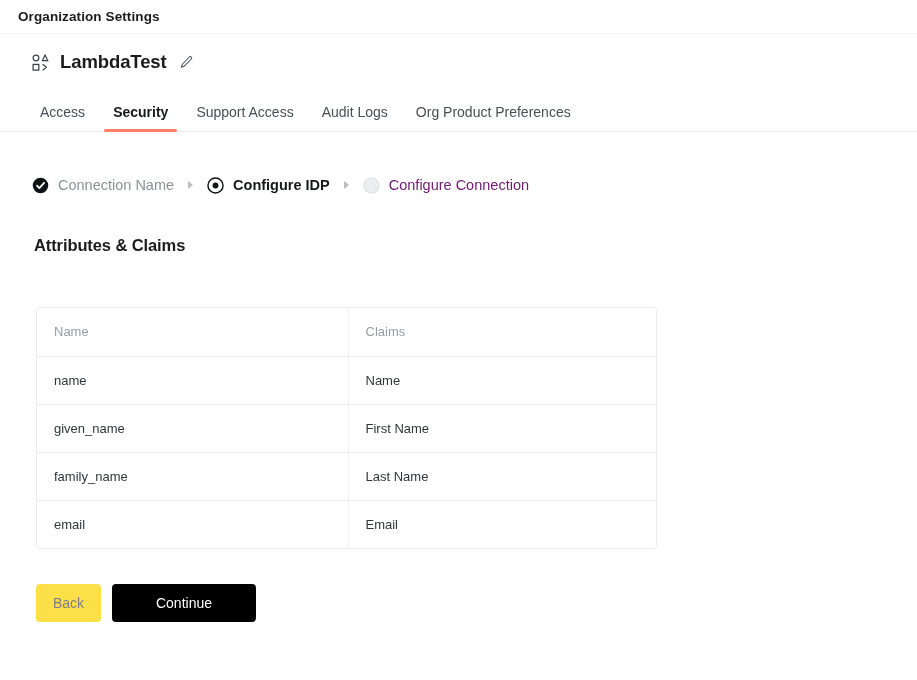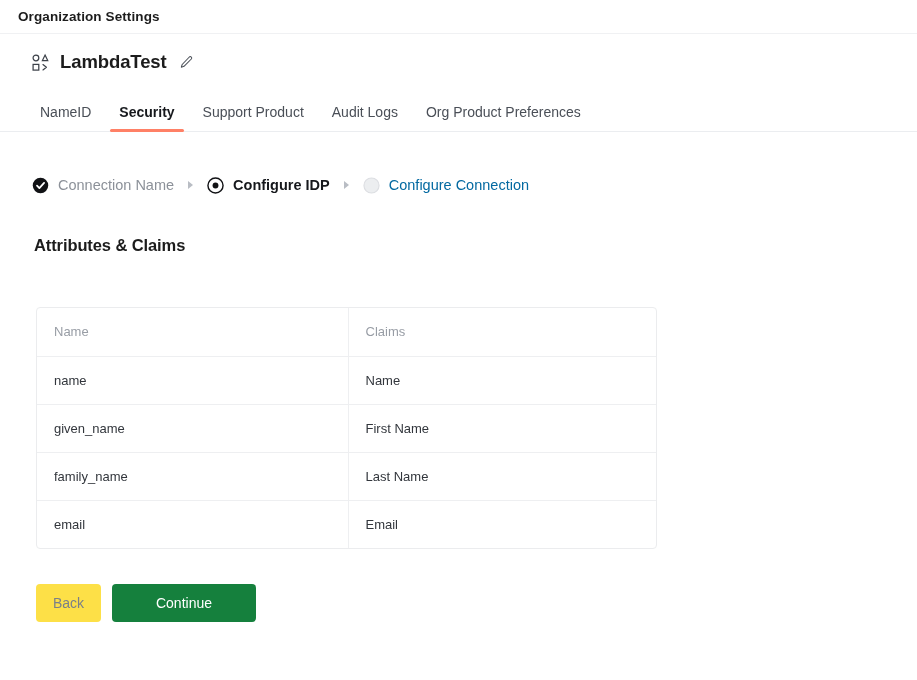--- a/index.html
+++ b/index.html
@@ -91,21 +91,21 @@
   }
   .step { display: flex; align-items: flex-start; cursor: pointer; }
   .step-ico { width: 17px; height: 17px; display: block; flex: none; }
   .step-label {
     font-size: 14.5px;
     margin-left: 9px;
     white-space: nowrap;
   }
   .step.done .step-label    { color: #8c9199; }
   .step.active .step-label  { color: #16181c; font-weight: bold; }
-  .step.todo .step-label    { color: #0369a1; }
+  .step.todo .step-label    { color: #701a75; }
   .step-sep {
     width: 0; height: 0;
     border-left: 5px solid #b9bdc4;
     border-top: 4px solid transparent;
     border-bottom: 4px solid transparent;
     margin: 0 14px;
     flex: none;
   }
 
   
@@ -157,21 +157,21 @@
     border-radius: 4px;
     cursor: pointer;
     height: 38px;
   }
   .btn-back {
     background: #fde047;
     color: #7b8088;
     width: 65px;
   }
   .btn-continue {
-    background: #15803d;
+    background: #000000;
     color: #ffffff;
     width: 144px;
     margin-left: 11px;
   }
 </style>
 </head>
 <body>
 
 <div class="topbar">
   <span class="topbar-title">Organization Settings</span>
@@ -190,23 +190,23 @@
   <button class="pencil-btn">
     <span>
       <svg class="pencil-icon" viewBox="0 0 18 18" fill="none" stroke="#4a4f57" stroke-width="1.25" stroke-linecap="round" stroke-linejoin="round">
         <path d="M12.4 2.4 a1.7 1.7 0 0 1 2.4 2.4 L6.0 13.6 L2.8 14.6 L3.8 11.4 Z"></path>
       </svg>
     </span>
   </button>
 </div>
 
 <div class="tabs">
-  <button class="tab">NameID</button>
+  <button class="tab">Access</button>
   <button class="tab active">Security</button>
-  <button class="tab">Support Product</button>
+  <button class="tab">Support Access</button>
   <button class="tab">Audit Logs</button>
   <button class="tab">Org Product Preferences</button>
 </div>
 
 <div class="stepper">
 
   <div class="step done">
     <span>
       <svg class="step-ico" viewBox="0 0 18 18">
         <circle cx="9" cy="9" r="8.2" fill="#111215"></circle>

